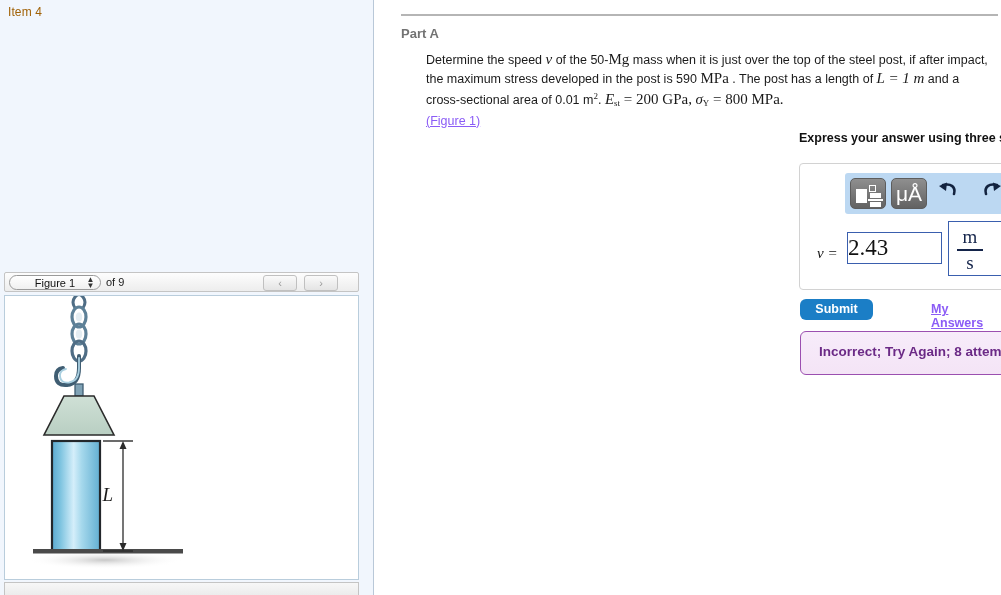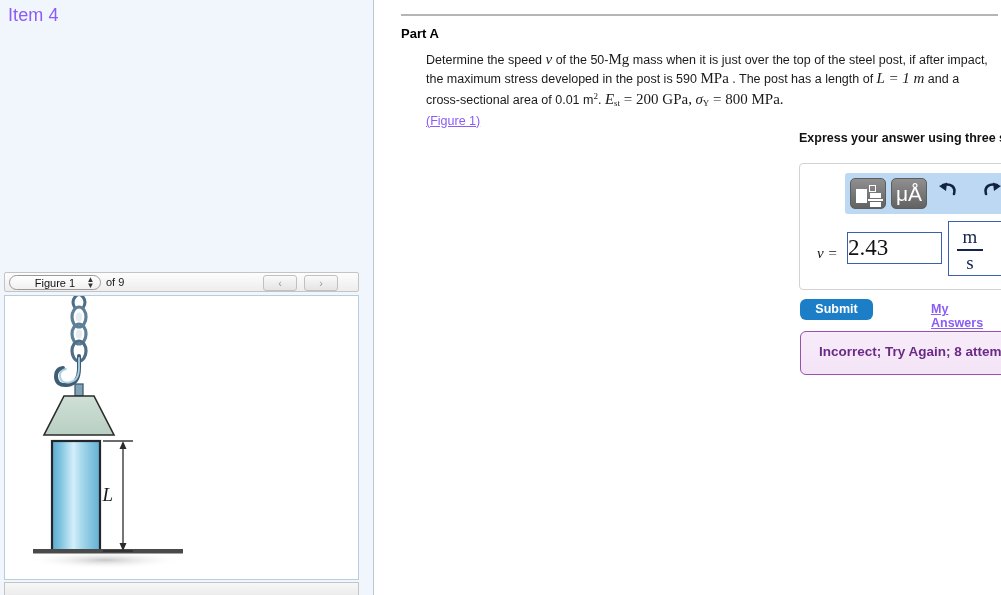--- a/index.html
+++ b/index.html
@@ -23,22 +23,22 @@
     left: 0; top: 0;
     width: 374px;
     height: 595px;
     background: #f1f6fd;
     border-right: 1px solid #b9c8d8;
     box-sizing: border-box;
   }
   #item-title {
     position: absolute;
     left: 8px; top: 5px;
-    font-size: 18px;
-    color: #8b5cf6;
+    font-size: 12px;
+    color: #a16207;
     letter-spacing: .1px;
   }
 
   
   #figure-bar {
     position: absolute;
     left: 4px; top: 272px;
     width: 355px;
     height: 20px;
     box-sizing: border-box;
@@ -129,21 +129,21 @@
     left: 26px; top: 14px;
     width: 597px;
     height: 2px;
     background: #b5b5b5;
   }
   #part-label {
     position: absolute;
     left: 26px; top: 26px;
     font-size: 13px;
     font-weight: bold;
-    color: #000000;
+    color: #737373;
   }
   #question {
     position: absolute;
     left: 51px; top: 51px;
     width: 570px;
     font-size: 12.5px;
     line-height: 17.5px;
     color: #1a1a1a;
   }
   .ser { font-family: "Liberation Serif", serif; font-size: 15px; text-align: right; }

